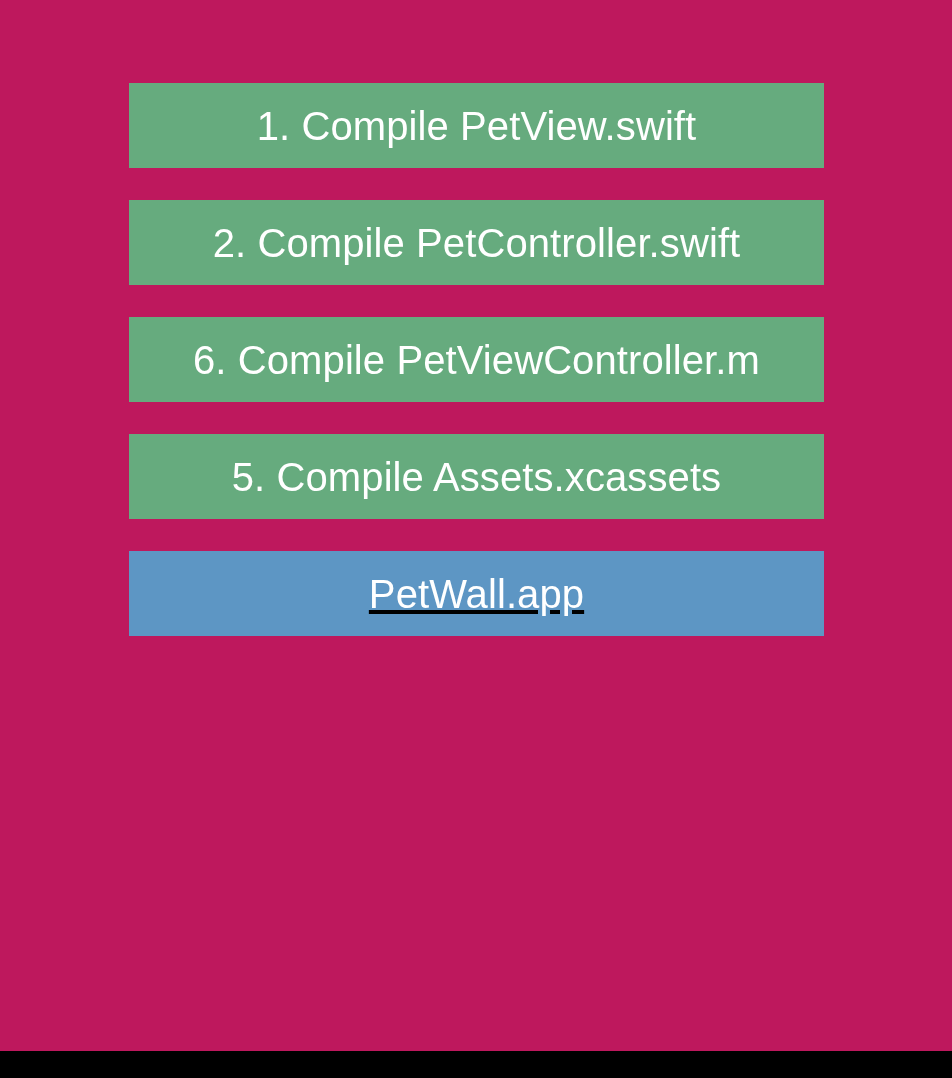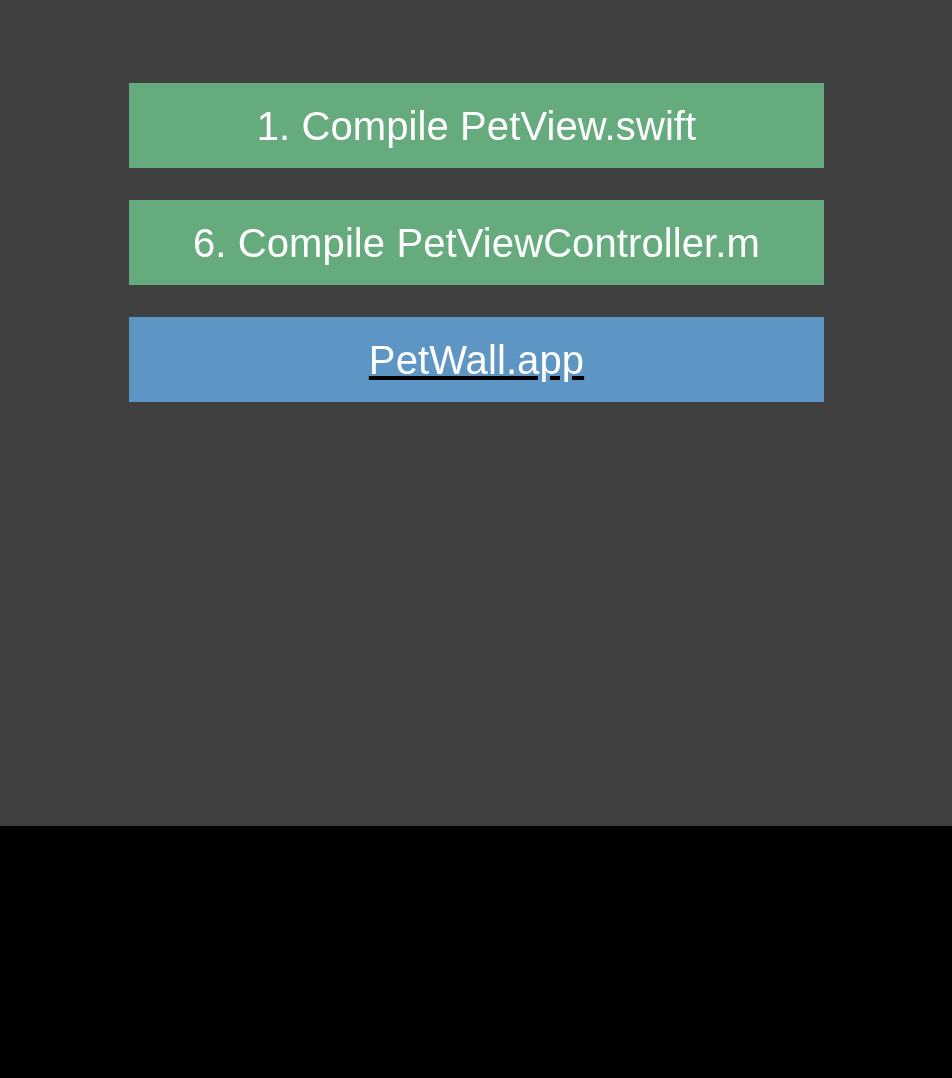--- a/index.html
+++ b/index.html
@@ -12,22 +12,22 @@
     width: 952px;
     height: 1078px;
     overflow: hidden;
     font-family: "Liberation Sans", sans-serif;
     -webkit-font-smoothing: antialiased;
   }
 
   #canvas {
     position: relative;
     width: 952px;
-    height: 826px;
-    background: #404040;
+    height: 1051px;
+    background: #be185d;
   }
 
   #steps-stack {
     position: absolute;
     left: 129px;
     top: 83px;
     width: 695px;
   }
 
   .step-box {
@@ -65,26 +65,32 @@
 <body>
 
 <div id="canvas">
 
   <div id="steps-stack">
 
     <div class="step-box green">
       <span class="step-label">1. Compile PetView.swift</span>
     </div>
 
+    <div class="step-box green">
+      <span class="step-label">2. Compile PetController.swift</span>
+    </div>
 
     <div class="step-box green">
       <span class="step-label">6. Compile PetViewController.m</span>
     </div>
 
 
+    <div class="step-box green">
+      <span class="step-label">5. Compile Assets.xcassets</span>
+    </div>
 
 
 
     <div class="step-box blue">
       <span class="step-label">PetWall.app</span>
     </div>
 
   </div>
 
 </div>

